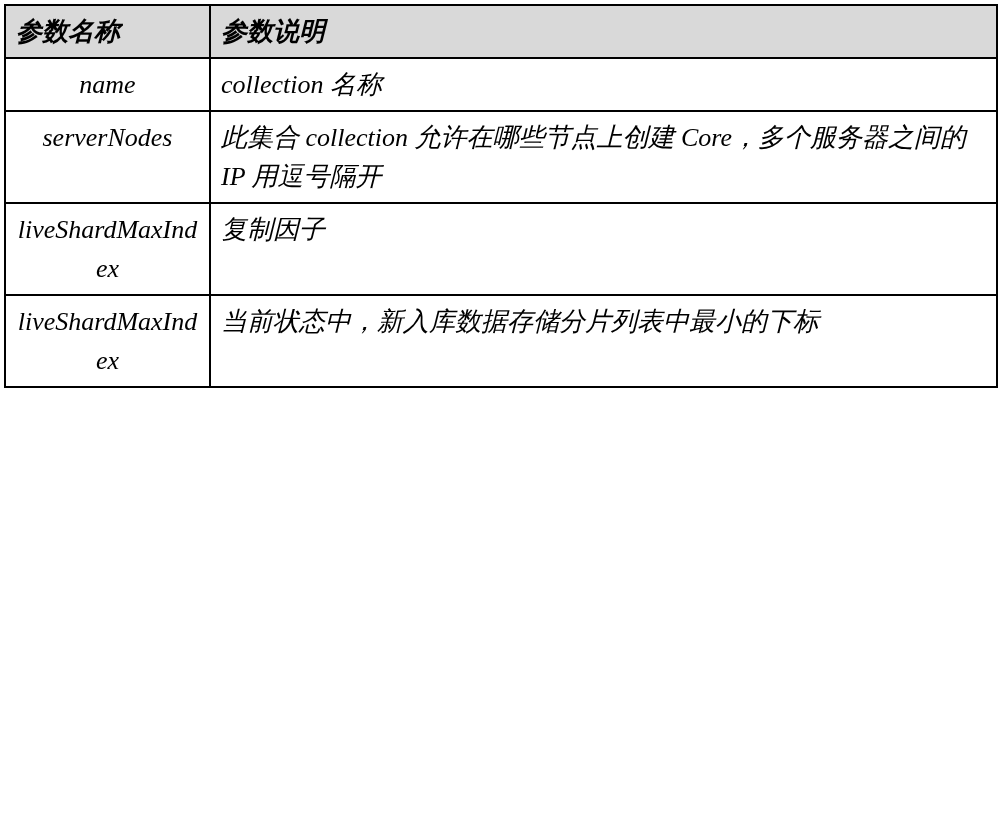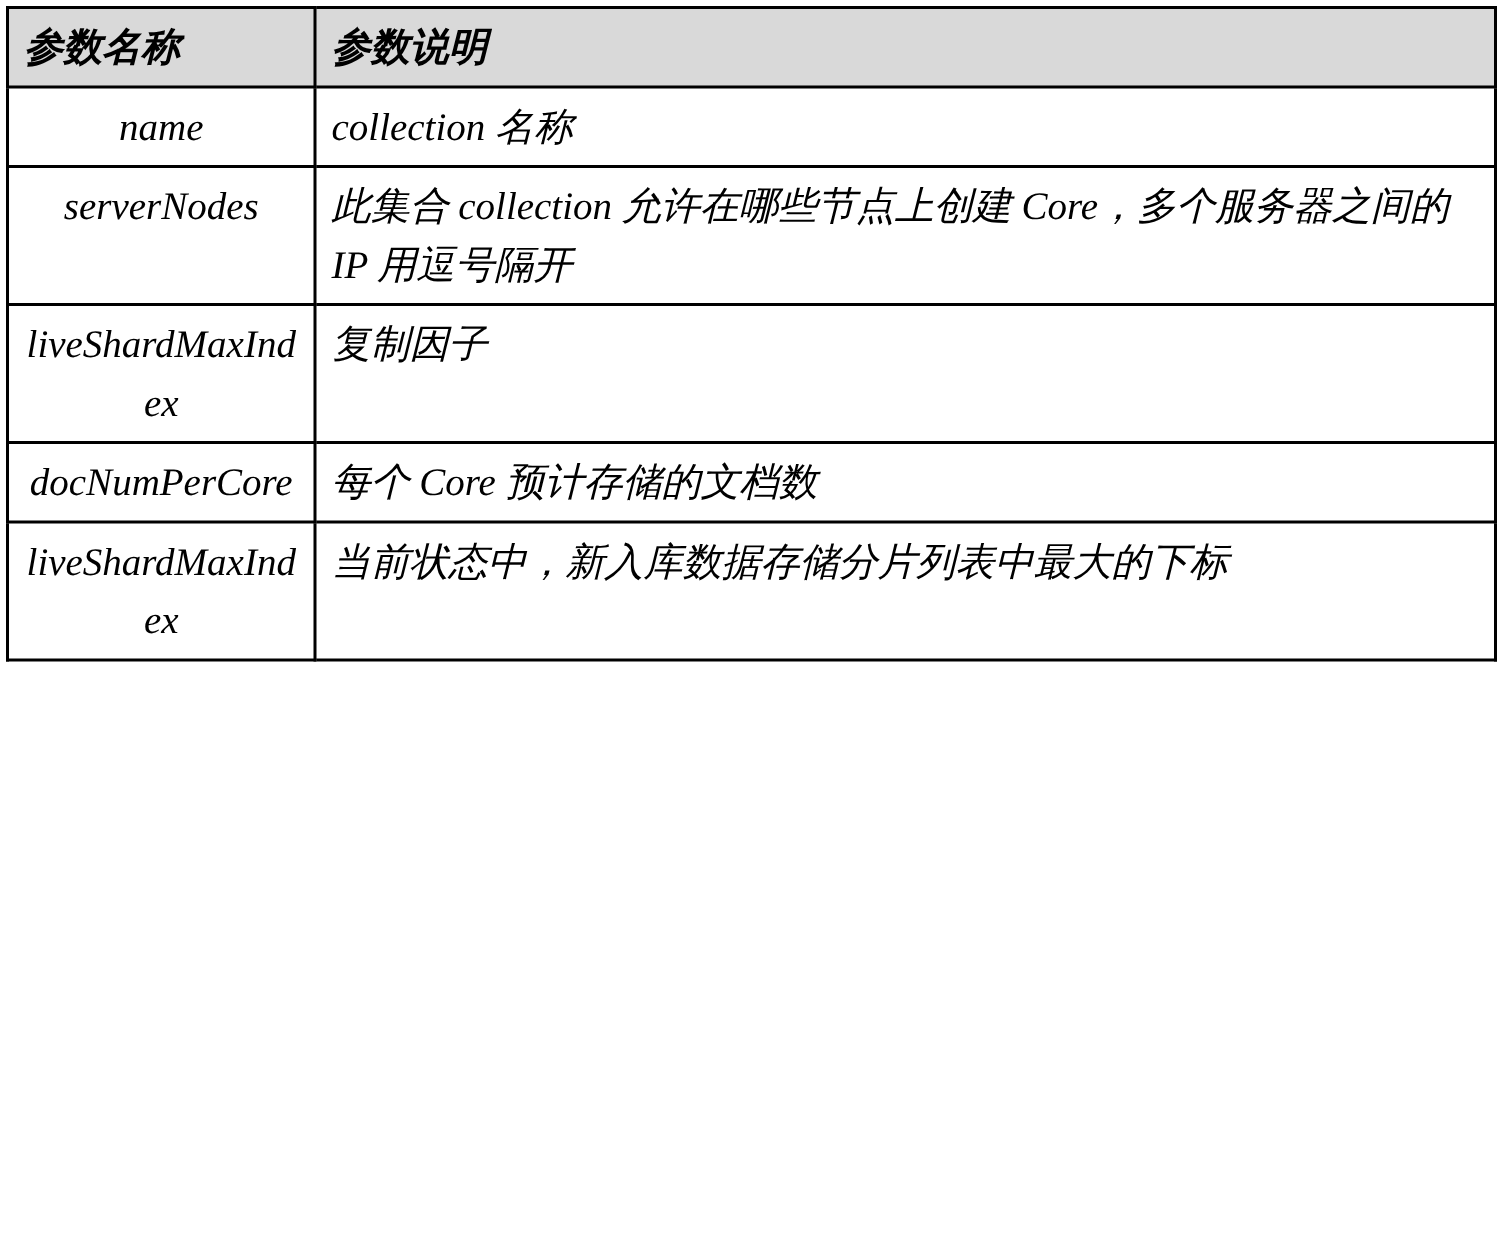--- a/index.html
+++ b/index.html
@@ -63,21 +63,17 @@
     </tr>
     <tr>
       <td class="latin">serverNodes</td>
       <td>此集合 collection 允许在哪些节点上创建 Core，多个服务器之间的 IP 用逗号隔开</td>
     </tr>
     <tr>
       <td class="latin">liveShardMaxIndex</td>
       <td>复制因子</td>
     </tr>
     <tr>
-      <td class="latin">docNumPerCore</td>
-      <td>每个 Core 预计存储的文档数</td>
-    </tr>
-    <tr>
       <td class="latin">liveShardMaxIndex</td>
-      <td>当前状态中，新入库数据存储分片列表中最大的下标</td>
+      <td>当前状态中，新入库数据存储分片列表中最小的下标</td>
     </tr>
   </tbody>
 </table>
 
 </body></html>

